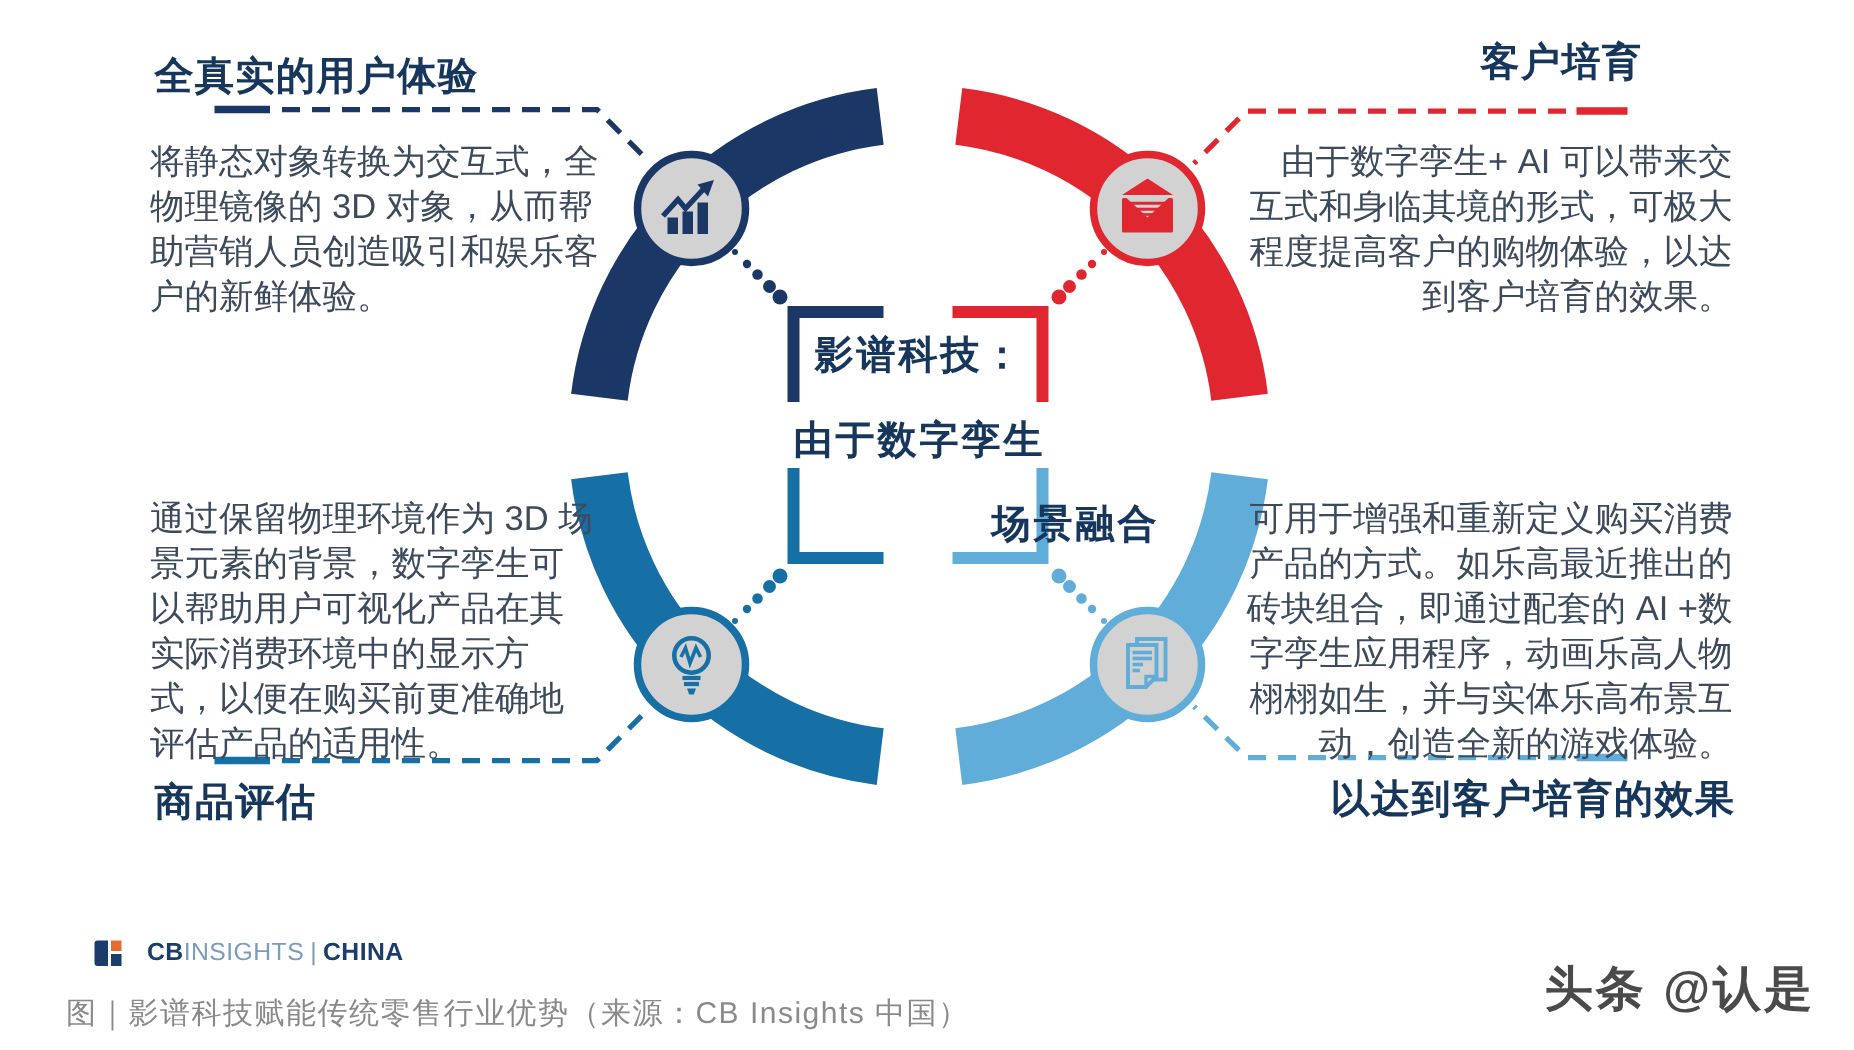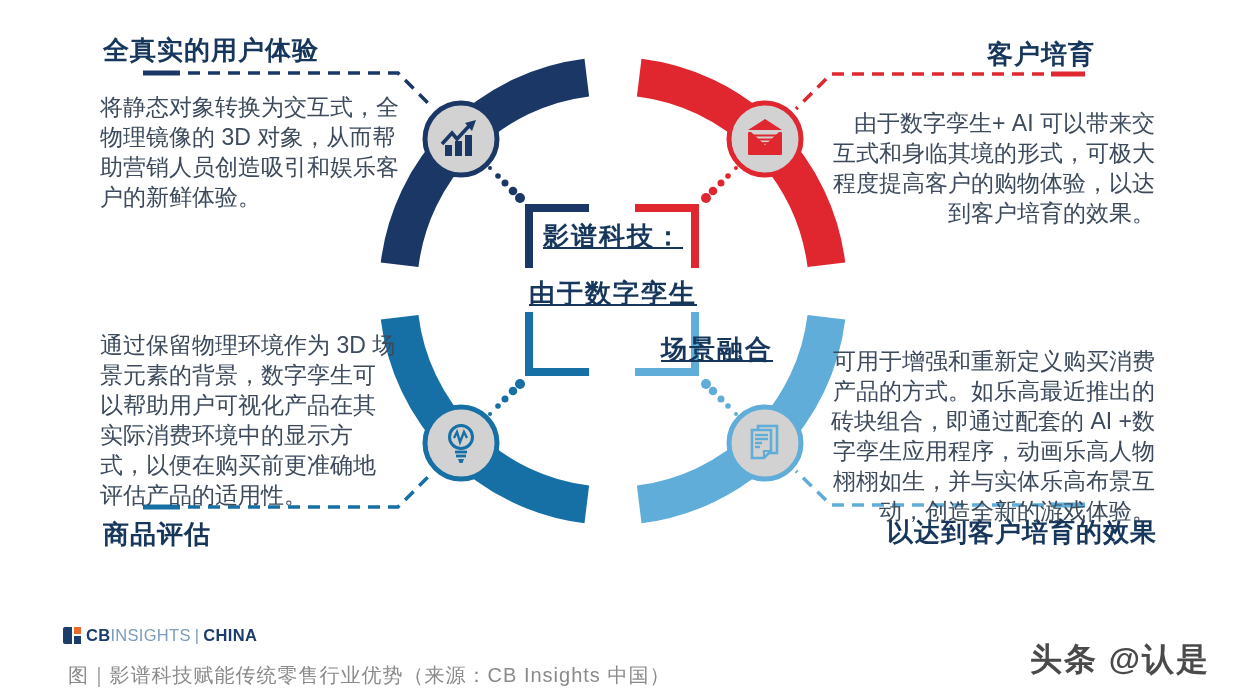--- a/index.html
+++ b/index.html
@@ -21,35 +21,35 @@
   .fill-gray{fill:var(--circle-gray);}
   .arc{fill:none;stroke-width:38;stroke-linecap:butt;}
   .bracket{fill:none;stroke-width:8;}
   .dash-line{fill:none;stroke-width:3.5;stroke-dasharray:12 8;}
   .solid-seg{fill:none;stroke-width:5;}
   .icon-circle{stroke-width:5;}
 
   
   .q-title{position:absolute;font-size:26px;font-weight:700;color:var(--title-navy);letter-spacing:1px;white-space:nowrap;}
   .q-body{position:absolute;font-size:23px;line-height:30px;color:var(--body-text);}
-  .q-body.right{text-align:right;margin-top:16px;}
-  .center-line{position:absolute;left:453px;width:320px;text-align:center;font-size:26px;font-weight:700;color:var(--title-navy);letter-spacing:2px;white-space:nowrap;text-decoration:underline;}
+  .q-body.right{text-align:right;}
+  .center-line{position:absolute;left:453px;width:320px;text-align:center;font-size:26px;font-weight:700;color:var(--title-navy);letter-spacing:2px;white-space:nowrap;}
 
   
-  .logo-row{position:absolute;left:63px;top:626px;display:flex;align-items:center;height:18px;}
+  .logo-row{position:absolute;left:63px;top:626px;display:flex;align-items:center;height:18px;gap:12px;}
   .logo-mark{position:relative;width:18px;height:17px;margin-right:5px;}
   .logo-mark .lm-left{position:absolute;left:0;top:0;width:9px;height:17px;background:var(--logo-navy);border-radius:2px 0 0 2px;}
   .logo-mark .lm-tr{position:absolute;left:11px;top:0;width:7px;height:7.5px;background:var(--logo-orange);}
   .logo-mark .lm-br{position:absolute;left:11px;top:9.5px;width:7px;height:7.5px;background:var(--logo-navy);}
   .logo-text{font-size:16.5px;letter-spacing:.3px;white-space:nowrap;}
   .logo-cb{color:var(--logo-navy);font-weight:700;}
   .logo-insights{color:var(--logo-steel);font-weight:400;}
   .logo-divider{color:var(--logo-steel);font-weight:300;margin:0 4px;}
   .logo-china{color:var(--logo-navy);font-weight:700;}
-  .caption{position:absolute;left:68px;top:662px;font-size:20px;color:var(--caption-gray);letter-spacing:1px;white-space:nowrap;}
+  .caption{position:absolute;left:44px;top:662px;font-size:20px;color:var(--caption-gray);letter-spacing:1px;white-space:nowrap;}
   .watermark{position:absolute;right:26px;top:638px;font-size:32px;font-weight:700;color:#4a4a4a;letter-spacing:2px;white-space:nowrap;
     text-shadow:2px 2px 0 rgba(255,255,255,.95),-2px -2px 1px rgba(255,255,255,.65),1px -1px 0 rgba(255,255,255,.5);}
 </style>
 </head>
 <body>
 
 <div class="canvas">
 
   <svg class="diagram-svg" width="1236" height="700" viewBox="0 0 1236 700">
 
@@ -138,21 +138,21 @@
       <line class="stroke-lblue" x1="12" y1="14" x2="25" y2="14" stroke-width="2.4"></line>
       <line class="stroke-lblue" x1="12" y1="18" x2="25" y2="18" stroke-width="2.4"></line>
       <line class="stroke-lblue" x1="12" y1="22" x2="19" y2="22" stroke-width="2.4"></line>
       <line class="stroke-lblue" x1="12" y1="26" x2="17" y2="26" stroke-width="2.4"></line>
     </g>
   </svg>
 
   <div class="q-title" style="left:103px;top:33px;">全真实的用户体验</div>
   <div class="q-body" style="left:100px;top:92px;width:302px;">将静态对象转换为交互式，全物理镜像的 3D 对象，从而帮助营销人员创造吸引和娱乐客户的新鲜体验。</div>
 
-  <div class="q-title" style="right:141px;top:37px;">客户培育</div>
+  <div class="q-title" style="right:141px;top:24px;">客户培育</div>
   <div class="q-body right" style="right:81px;top:92px;width:322px;">由于数字孪生+ AI 可以带来交互式和身临其境的形式，可极大程度提高客户的购物体验，以达到客户培育的效果。</div>
 
   <div class="q-title" style="left:103px;top:517px;text-align:right;">商品评估</div>
   <div class="q-body" style="left:100px;top:330px;width:296px;">通过保留物理环境作为 3D 场景元素的背景，数字孪生可以帮助用户可视化产品在其实际消费环境中的显示方式，以便在购买前更准确地评估产品的适用性。</div>
 
   <div class="q-title" style="right:79px;top:515px;">以达到客户培育的效果</div>
   <div class="q-body right" style="right:81px;top:330px;width:326px;">可用于增强和重新定义购买消费产品的方式。如乐高最近推出的砖块组合，即通过配套的 AI +数字孪生应用程序，动画乐高人物栩栩如生，并与实体乐高布景互动，创造全新的游戏体验。</div>
 
   <div class="center-line" style="top:219px;">影谱科技：</div>
   <div class="center-line" style="top:276px;">由于数字孪生</div>

